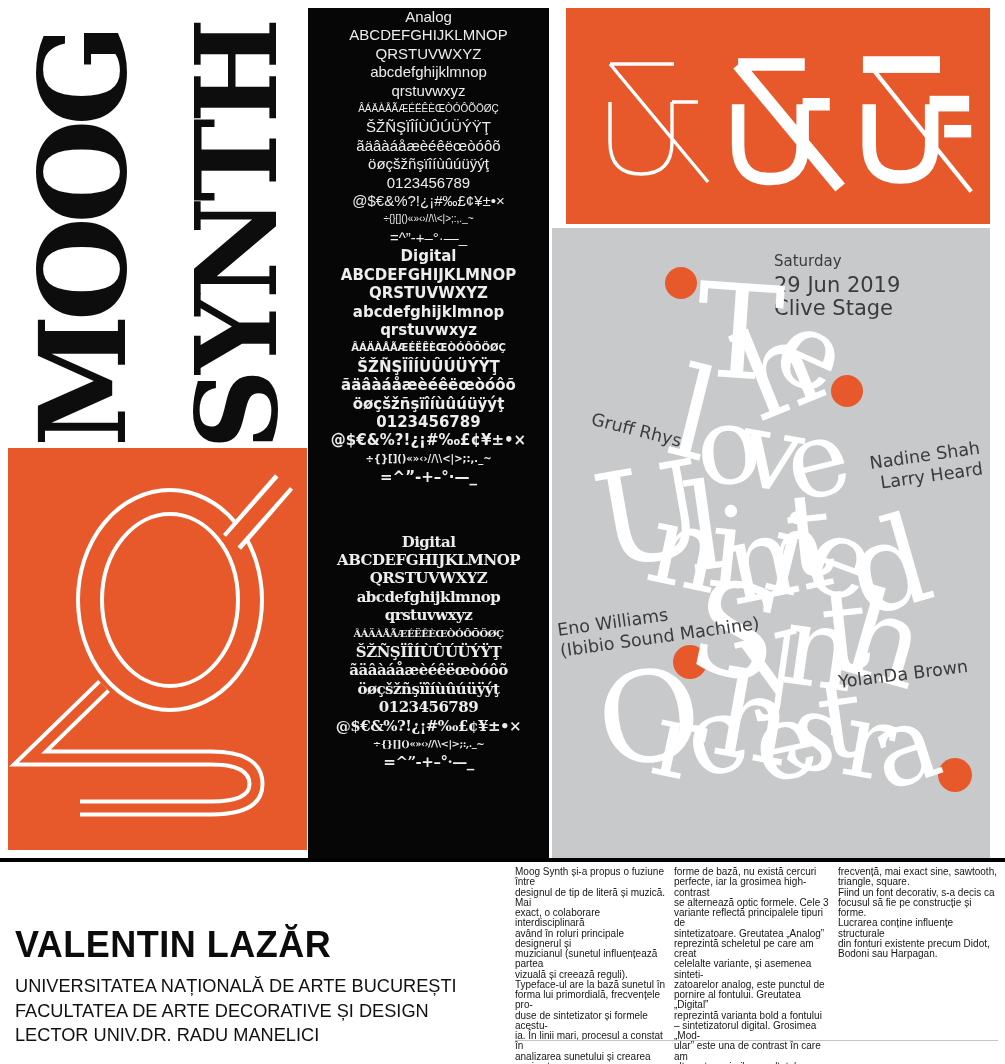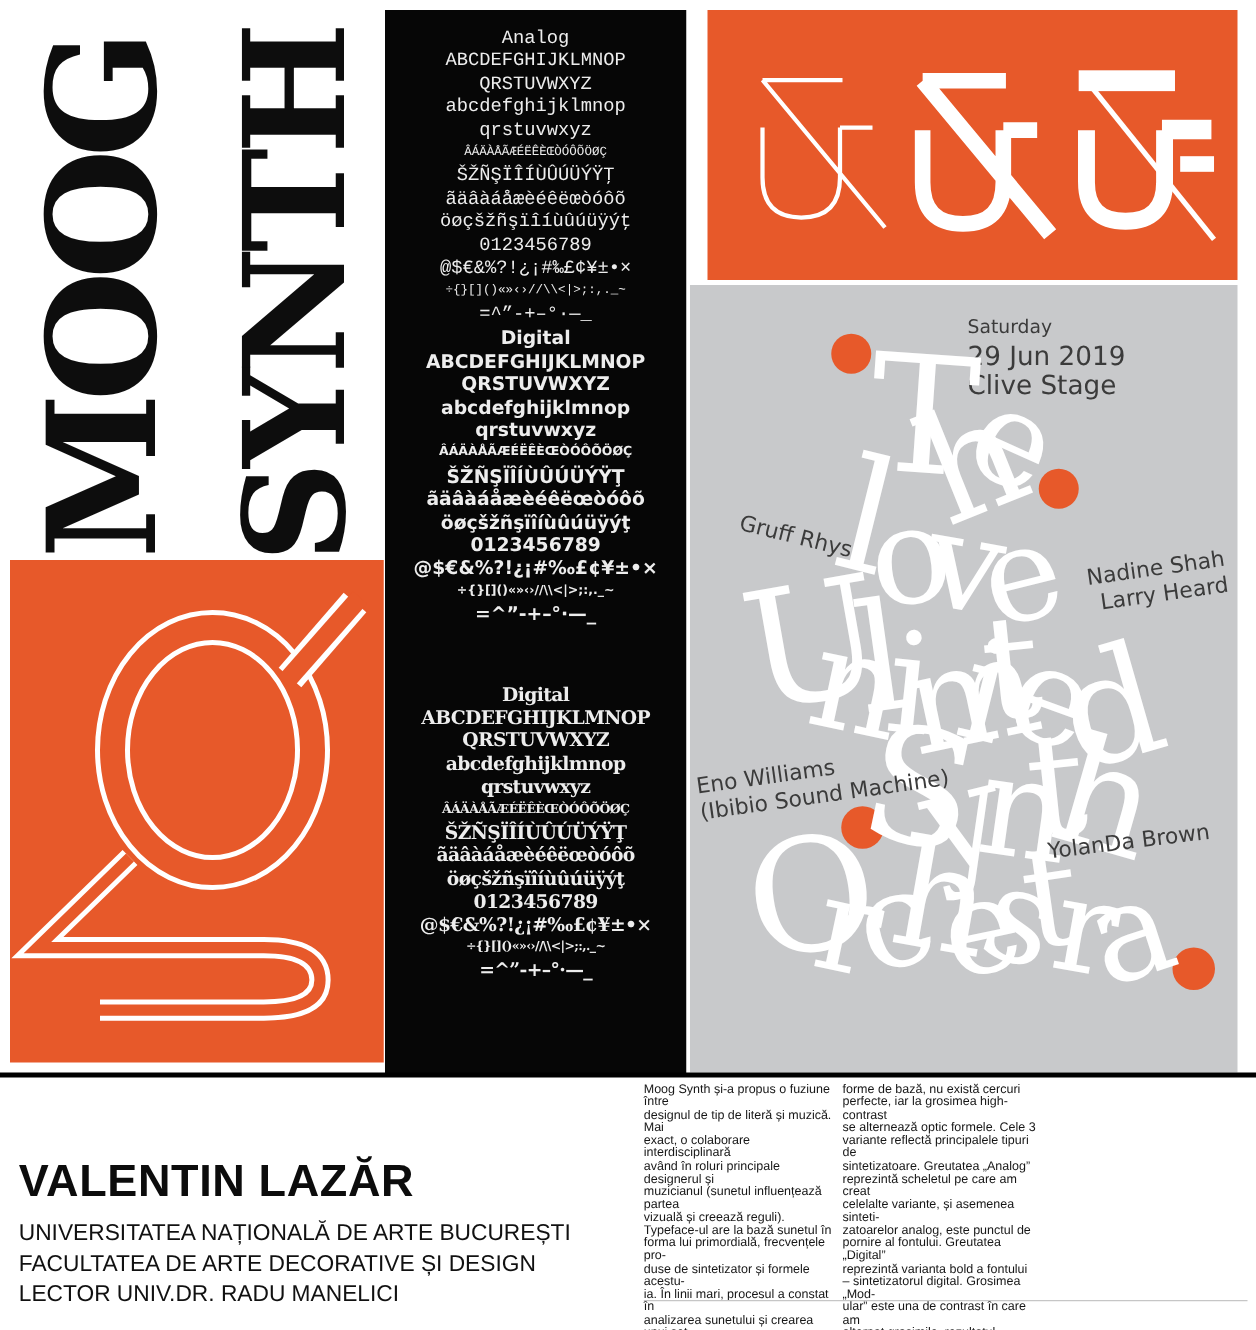--- a/index.html
+++ b/index.html
@@ -25,21 +25,21 @@
   #amp-block{position:absolute;left:566px;top:8px;width:424px;height:216px;background:var(--orange);}
   #amp-block svg{position:absolute;}
   .s-white{stroke:#fff;fill:none;}
   .s-orange{stroke:var(--orange);fill:none;}
   .f-white{fill:#fff;stroke:none;}
 
   
   #spec-panel{position:absolute;left:308px;top:8px;width:241px;height:851px;background:var(--black);
               text-align:center;color:#ededed;}
   .spec{white-space:nowrap;}
-  .spec.analog{padding-top:14px;font-family:Liberation Mono, monospace;font-weight:normal;}
+  .spec.analog{font-family:Liberation Sans, sans-serif;font-weight:normal;}
   .spec.digital{font-family:"DejaVu Sans",sans-serif;font-weight:bold;}
   .spec.modular{margin-top:46px;font-family:"DejaVu Serif",serif;font-weight:bold;letter-spacing:-0.5px;}
   .spec-title,.spec-row{font-size:15px;line-height:18.4px;}
   .spec-row.narrow{font-size:10px;}
 
   
   #stage{position:absolute;left:552px;top:228px;width:438px;height:630px;background:var(--gray);overflow:hidden;}
   .tl{position:absolute;color:#fff;font-family:"DejaVu Serif",serif;line-height:1;transform-origin:50% 50%;}
   .dot{position:absolute;border-radius:50%;background:var(--orange);}
   .artist{position:absolute;color:var(--soft);font-family:"DejaVu Sans",sans-serif;line-height:1.2;white-space:nowrap;}
@@ -235,15 +235,22 @@
 celelalte variante, și asemenea sinteti-
 zatoarelor analog, este punctul de
 pornire al fontului. Greutatea „Digital”
 reprezintă varianta bold a fontului
 – sintetizatorul digital. Grosimea „Mod-
 ular” este una de contrast în care am
 alternat grosimile, rezultatul îmbinării
 digital-analog.
 Construcția a fost inspirată din princi-
 palele 4 tipuri de forme ale undelor de</div>
+  <div class="fcol" id="fcol-2">frecvență, mai exact sine, sawtooth,
+triangle, square.
+Fiind un font decorativ, s-a decis ca
+focusul să fie pe construcție și forme.
+Lucrarea conține influențe structurale
+din fonturi existente precum Didot,
+Bodoni sau Harpagan.</div>
   <div id="hairline"></div>
 
 </div>
 
 </body></html>

